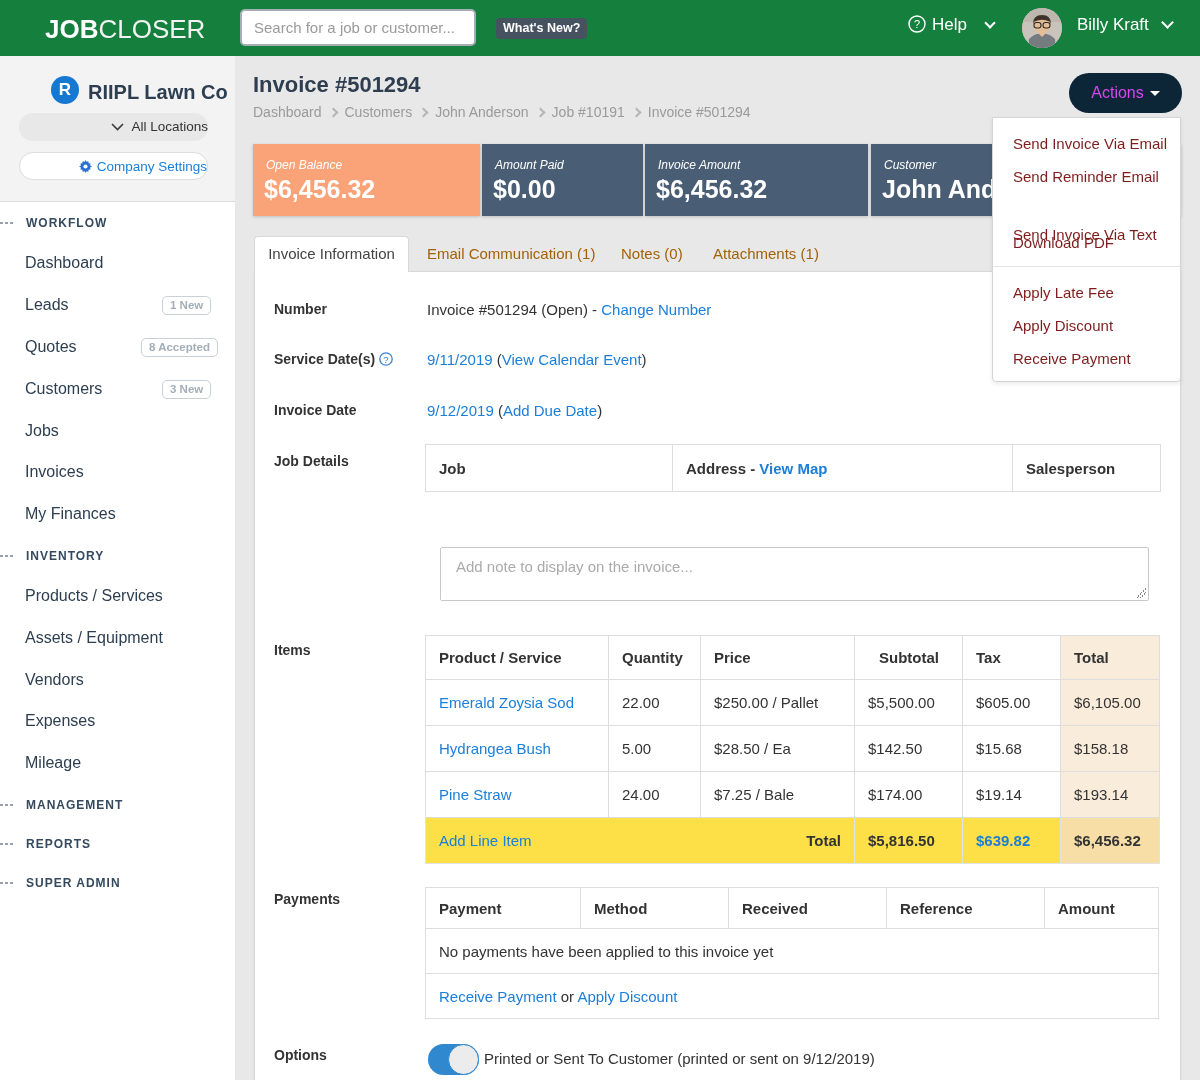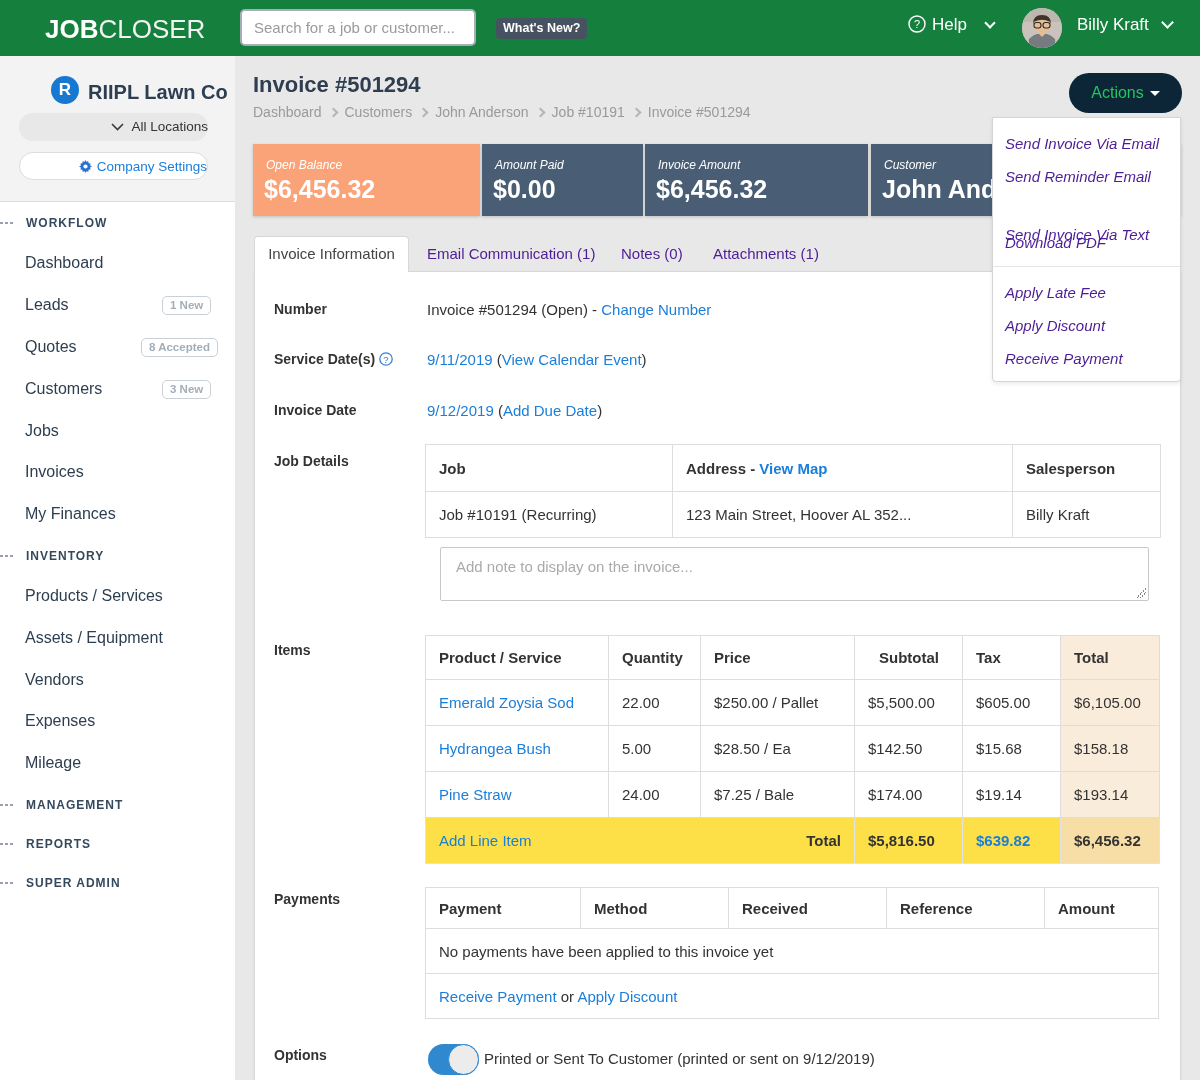--- a/index.html
+++ b/index.html
@@ -27,35 +27,35 @@
 #companysettings { top:96px; background:#fff; border:1px solid #ddd; color:#1b7ed8; }
 .navsec { position:absolute; left:26px; font-size:12px; font-weight:700; letter-spacing:1px; color:#34495e; }
 .navsec:before { content:""; position:absolute; left:-26px; top:6px; width:13px; height:2px; background:repeating-linear-gradient(90deg,#98a1ab 0 3px,transparent 3px 5px); }
 .navitem { position:absolute; left:25px; font-size:16px; color:#2d3e50; }
 .badge { position:absolute; font-size:11.5px; font-weight:700; color:#a3aeb8; border:1px solid #c9d0d6; border-radius:5px; height:19px; line-height:17px; padding:0 7px; background:#fff; }
 
 
 #title { position:absolute; left:253px; top:72px; font-size:22px; font-weight:700; color:#2e3d50; }
 #breadcrumb { position:absolute; left:253px; top:104px; font-size:14px; color:#9a9a9a; }
 #breadcrumb .sep { display:inline-block; width:7px; height:7px; border-right:2px solid #b5b5b5; border-bottom:2px solid #b5b5b5; transform:rotate(-45deg); margin:0 8px; vertical-align:1px; }
-#actionsbtn { position:absolute; left:1069px; top:73px; width:113px; height:40px; background:#0c2537; border-radius:20px; color:#22c55e; font-size:16px; text-align:center; line-height:40px; z-index:40; }
+#actionsbtn { position:absolute; left:1069px; top:73px; width:113px; height:40px; background:#0c2537; border-radius:20px; color:#d946ef; font-size:16px; text-align:center; line-height:40px; z-index:40; }
 #actionsbtn .caret { display:inline-block; width:0; height:0; border-left:5px solid transparent; border-right:5px solid transparent; border-top:5px solid #fff; margin-left:6px; vertical-align:2px; }
 
 
 .card { position:absolute; top:144px; height:72px; color:#fff; box-shadow:0 1px 3px rgba(0,0,0,0.18); }
 .card .lbl { position:absolute; left:13px; top:14px; font-size:12px; font-style:italic; }
 .card .val { position:absolute; left:11px; top:31px; font-size:25px; font-weight:700; }
 #card1 { left:253px; width:227px; background:#fba378; }
 #card2 { left:482px; width:161px; background:#495e74; }
 #card3 { left:645px; width:223px; background:#495e74; }
 #card4 { left:871px; width:310px; background:#495e74; }
 
 
 #tab-active { position:absolute; left:254px; top:236px; width:155px; height:36px; background:#fff; border:1px solid #d8d8d8; border-bottom:none; border-radius:4px 4px 0 0; font-size:15px; color:#444; text-align:center; line-height:34px; z-index:3; }
-.tablink { position:absolute; top:245px; font-size:15px; color:#4c1d95; }
+.tablink { position:absolute; top:245px; font-size:15px; color:#a16207; }
 
 
 #maincard { position:absolute; left:254px; top:271px; width:927px; height:830px; background:#fff; border:1px solid #d8d8d8; box-shadow:0 1px 2px rgba(0,0,0,0.08); z-index:2; }
 
 .flabel { position:absolute; left:19px; font-size:14px; font-weight:700; color:#333; }
 .fval { position:absolute; left:172px; font-size:15px; color:#333; }
 a, .link { color:#1b7ed8; text-decoration:none; }
 
 table { border-collapse:collapse; font-size:15px; color:#333; }
 td, th { border:1px solid #ddd; text-align:left; font-weight:400; padding:0 13px; }
@@ -78,21 +78,21 @@
 
 #paytable { position:absolute; left:170px; top:615px; }
 #paytable th { height:41px; }
 #paytable td { height:45px; }
 
 #toggle { position:absolute; left:173px; top:772px; width:51px; height:31px; background:#3088cf; border-radius:15.5px; }
 #toggle .knob { position:absolute; right:0px; top:0px; width:31px; height:31px; background:#ececec; border:1px solid #3088cf; border-radius:50%; }
 
 
 #dropdown { position:absolute; left:992px; top:117px; width:189px; height:265px; background:#fff; border:1px solid #d5d5d5; border-radius:0 0 4px 4px; box-shadow:0 2px 4px rgba(0,0,0,0.08); z-index:35; }
-#dropdown .item { position:absolute; left:12px; font-size:15px; color:#4c1d95;font-style:italic; }
+#dropdown .item { position:absolute; left:20px; font-size:15px; color:#7f1d1d; }
 #dropdown .divider { position:absolute; left:0; top:148px; width:100%; height:1px; background:#e5e5e5; }
 </style>
 </head>
 <body>
 
 <div id="navbar">
   <div id="logo"><b>JOB</b><span>CLOSER</span></div>
   <div id="search">Search for a job or customer...</div>
   <div id="whatsnew">What's New?</div>
   <div id="help">
@@ -190,25 +190,20 @@
   <div class="fval" style="top:130px;"><span class="link">9/12/2019</span> (<span class="link">Add Due Date</span>)</div>
 
   <div class="flabel" style="top:181px;">Job Details</div>
   <table id="jobtable">
     <tbody>
         <tr>
           <th style="width:247px;">Job</th>
           <th style="width:340px;">Address - <span class="link">View Map</span></th>
           <th style="width:148px;">Salesperson</th>
         </tr>
-    <tr>
-          <td>Job #10191 (Recurring)</td>
-          <td>123 Main Street, Hoover AL 352...</td>
-          <td>Billy Kraft</td>
-        </tr>
   </tbody>
     </table>
   <div id="notearea">Add note to display on the invoice...<div id="resizer"></div></div>
 
   <div class="flabel" style="top:370px;">Items</div>
   <table id="itemstable">
     <tbody>
         <tr>
           <th style="width:183px;">Product / Service</th>
           <th style="width:92px;">Quantity</th>

